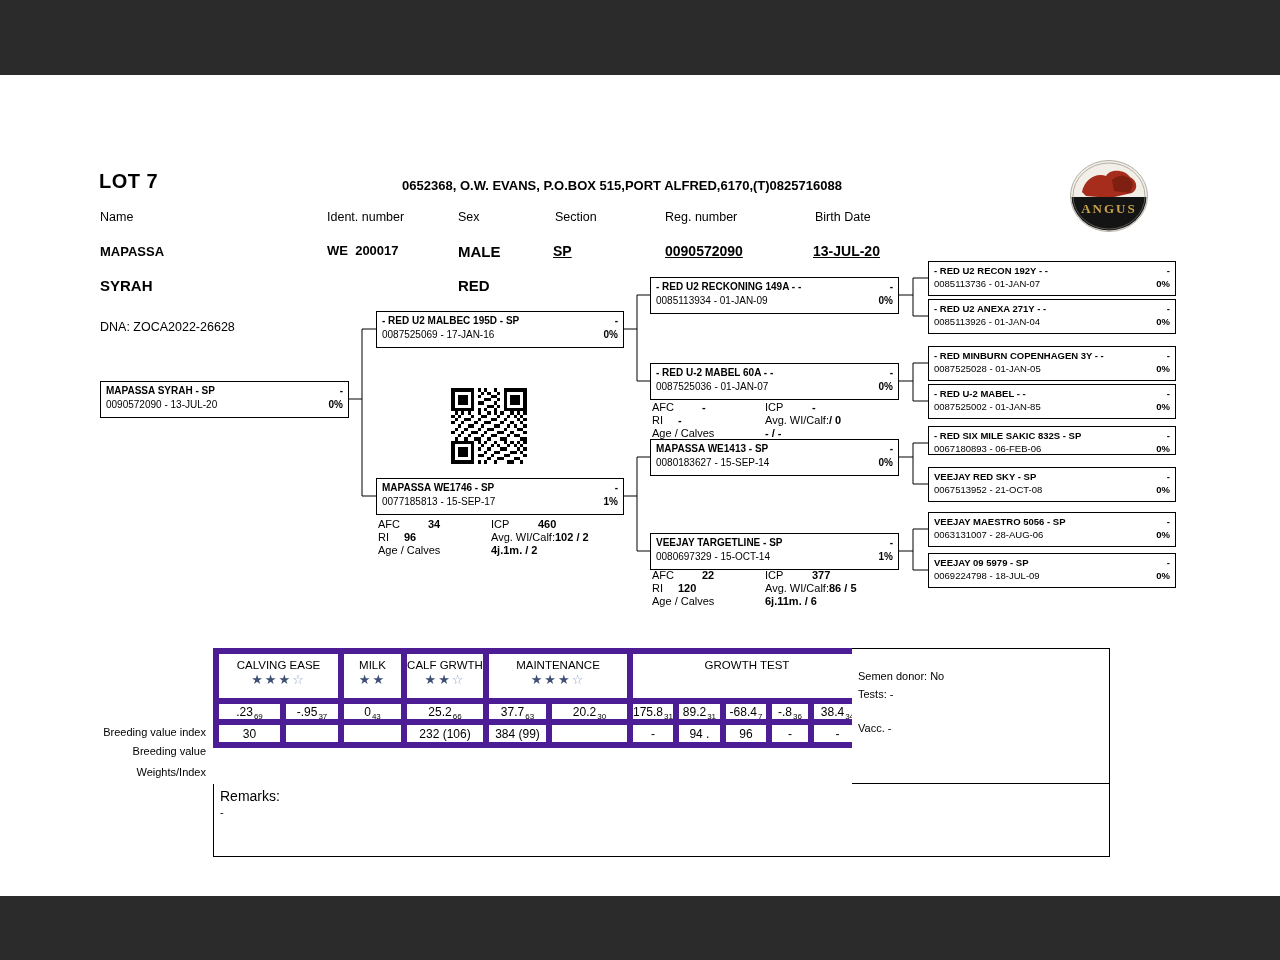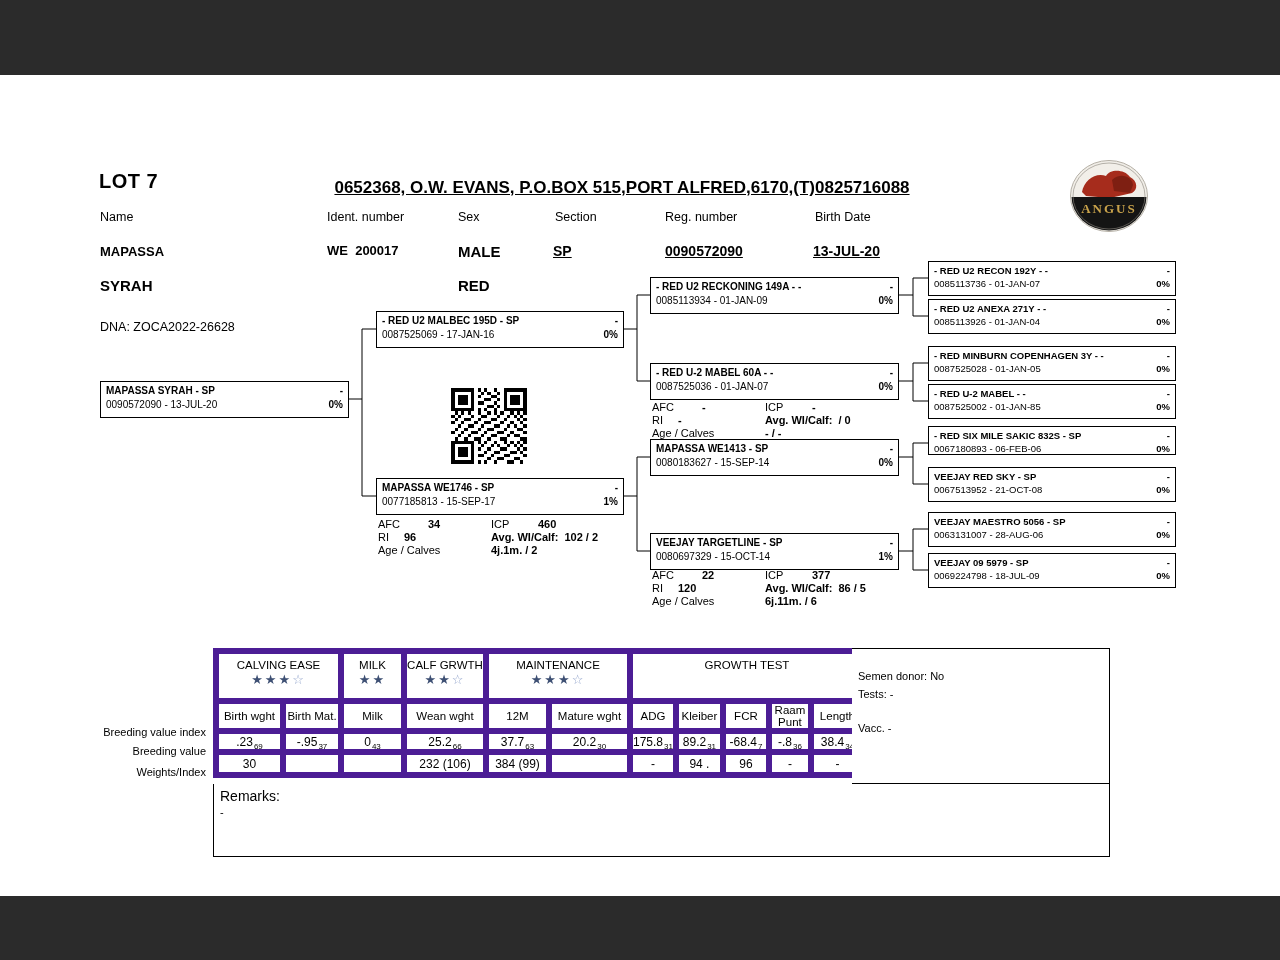--- a/index.html
+++ b/index.html
@@ -6,40 +6,40 @@
   html,body { background:#ffffff; }
   body { font-family:"Liberation Sans", sans-serif; color:#000; }
   .page { position:relative; width:1280px; height:960px; background:#fff; overflow:hidden; }
   .bar { position:absolute; left:0; width:1280px; background:#2b2b2b; }
   .top-bar { top:0; height:75px; }
   .bottom-bar { top:896px; height:64px; }
   .abs { position:absolute; }
 
   
   .lot { font-size:20px; font-weight:bold; letter-spacing:.5px; }
-  .owner { font-size:17px; font-weight:bold; text-align:center;text-decoration:underline; }
+  .owner { font-size:13px; font-weight:bold; text-align:center; }
   .flabel { font-size:12.5px; }
   .fval { font-size:13px; font-weight:bold; white-space:pre; }
   .fv14 { font-size:14px;text-decoration:underline; } .fv15 { font-size:15px; }
   .dna { font-size:12.5px; }
 
   
   .pbox { position:absolute; border:1px solid #000; background:#fff; padding:3px 5px 2px; }
   .pbox .r1 { display:flex; justify-content:space-between; font-weight:bold; font-size:10px; line-height:12px; }
   .pbox .r2 { display:flex; justify-content:space-between; font-size:10px; line-height:12px; margin-top:2px; }
   .pbox .pct { font-weight:bold; }
   .g4 .r1, .g4 .r2 { font-size:9.5px; line-height:11px;gap:28px; }
   .g4 { padding:3px 5px 1px; }
 
   .stats { position:absolute; font-size:11px; line-height:13px; width:250px; }
   .srow { display:flex; }
   .sl { }
   .sv { font-weight:bold; }
   .w50{width:50px;} .w63{width:63px;} .w47{width:47px;} .w26{width:26px;} .w87{width:87px;} .w113{width:113px;}
-  .wiL{margin-right:6px;font-weight:bold;}
+  .wiL{margin-right:0;}
 
   .connectors { position:absolute; left:0; top:0; pointer-events:none; }
 
   .qr { position:absolute; }
 
   
   .stat-table { position:absolute; left:213px; top:648px; border-collapse:collapse; table-layout:fixed; background:#fff; }
   .stat-table td { border:6px solid #4c1d95; text-align:center; vertical-align:middle; padding:0; }
   .ghead td { vertical-align:top; height:50px; }
   .glabel { font-size:11.5px; padding-top:5px; }
@@ -405,33 +405,20 @@
           <div class="stars"><span class="on">★★</span><span class="off">☆</span></div>
         </td>
         <td colspan="2">
           <div class="glabel">MAINTENANCE</div>
           <div class="stars"><span class="on">★★★</span><span class="off">☆</span></div>
         </td>
         <td colspan="5">
           <div class="glabel">GROWTH TEST</div>
         </td>
       </tr>
-      <tr class="chead">
-        <td>Birth wght</td>
-        <td>Birth Mat.</td>
-        <td>Milk</td>
-        <td>Wean wght</td>
-        <td>12M</td>
-        <td>Mature wght</td>
-        <td>ADG</td>
-        <td>Kleiber</td>
-        <td>FCR</td>
-        <td>Raam Punt</td>
-        <td>Length</td>
-      </tr>
       <tr class="bv">
         <td><span>.23</span><span class="acc">69</span></td>
         <td><span>-.95</span><span class="acc">37</span></td>
         <td><span>0</span><span class="acc">43</span></td>
         <td><span>25.2</span><span class="acc">66</span></td>
         <td><span>37.7</span><span class="acc">63</span></td>
         <td><span>20.2</span><span class="acc">30</span></td>
         <td><span>175.8</span><span class="acc">31</span></td>
         <td><span>89.2</span><span class="acc">31</span></td>
         <td><span>-68.4</span><span class="acc">7</span></td>

